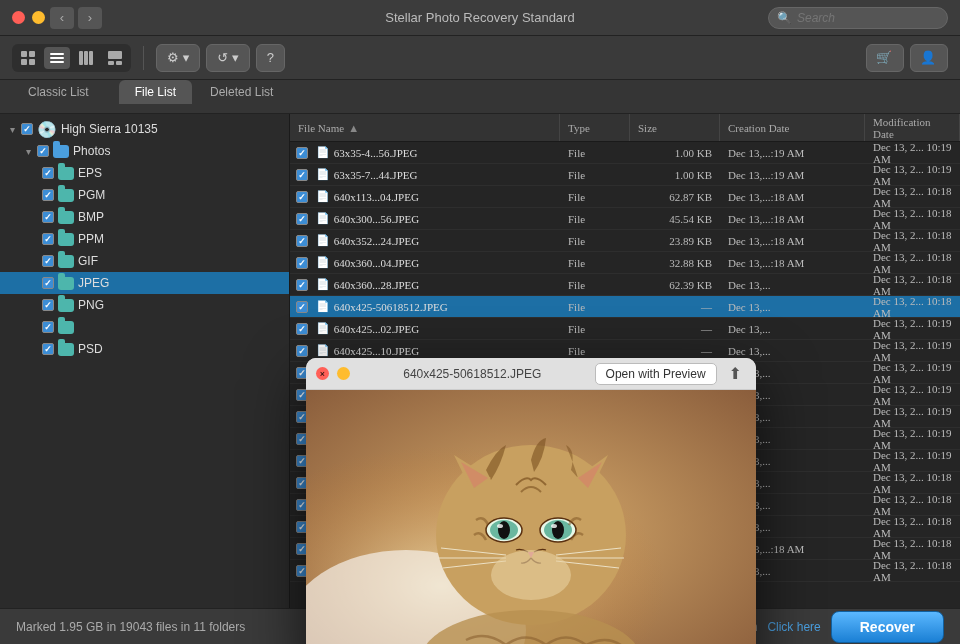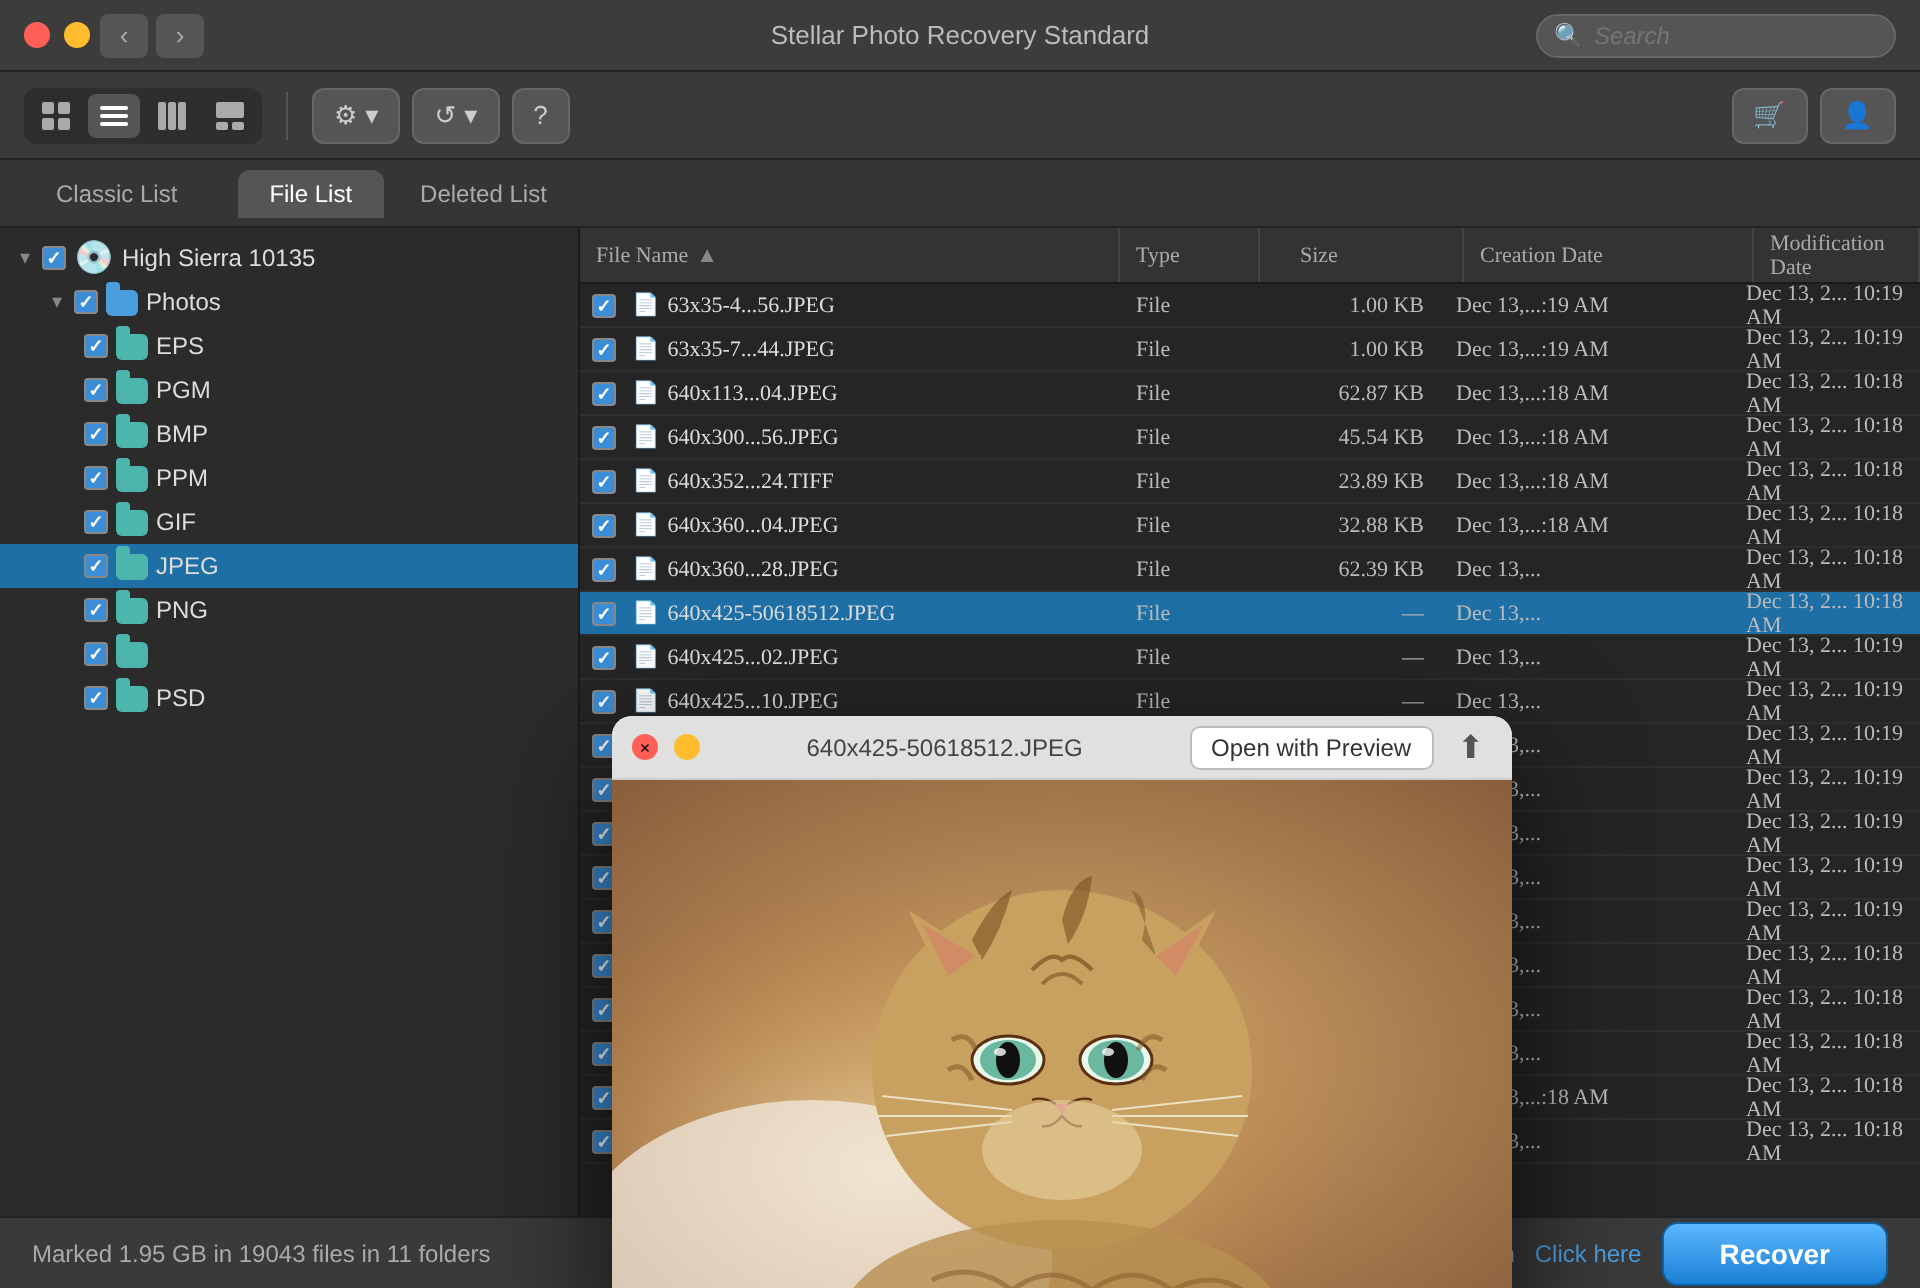--- a/index.html
+++ b/index.html
@@ -145,21 +145,21 @@
       align-items: center;
       gap: 4px;
     }
     .spacer { flex: 1; }
 
     
     .tab-bar {
       background: #353535;
       height: 34px;
       display: flex;
-      align-items: center;
+      align-items: flex-start;
       padding: 0 12px;
       gap: 2px;
       border-bottom: 1px solid #222;
     }
     .tab {
       padding: 5px 16px;
       border-radius: 6px 6px 0 0;
       cursor: pointer;
       font-size: 12px;
       color: #aaa;
@@ -258,21 +258,21 @@
       color: #aaa;
       display: flex;
       align-items: center;
       height: 100%;
       border-right: 1px solid #444;
       cursor: pointer;
       user-select: none;
     }
     .fh-name { width: 270px; flex-shrink: 0; }
     .fh-type { width: 70px; flex-shrink: 0; }
-    .fh-size { width: 90px; flex-shrink: 0; margin-left: 12px; }
+    .fh-size { width: 90px; flex-shrink: 0; }
     .fh-creation { width: 145px; flex-shrink: 0; }
     .fh-modification { flex: 1; }
     .sort-arrow { margin-left: 4px; color: #888; }
 
     .file-rows { overflow-y: auto; flex: 1; }
     .file-row {
       display: flex;
       align-items: center;
       height: 22px;
       border-bottom: 1px solid #2e2e2e;
@@ -644,21 +644,21 @@
     <div class="fr-size">45.54 KB</div>
     <div class="fr-creation">Dec 13,...:18 AM</div>
     <div class="fr-modification">Dec 13, 2... 10:18 AM</div>
   </div>
         <div class="file-row">
     <div class="fr-name">
       <div class="cb" style="flex-shrink:0;margin-right:4px;">
               <span class="cb-check">✓</span>
             </div>
       <span class="file-doc-icon">📄</span>
-      <span class="file-name-text">640x352...24.TIFF</span>
+      <span class="file-name-text">640x352...24.JPEG</span>
     </div>
     <div class="fr-type">File</div>
     <div class="fr-size">23.89 KB</div>
     <div class="fr-creation">Dec 13,...:18 AM</div>
     <div class="fr-modification">Dec 13, 2... 10:18 AM</div>
   </div>
         <div class="file-row">
     <div class="fr-name">
       <div class="cb" style="flex-shrink:0;margin-right:4px;">
               <span class="cb-check">✓</span>

